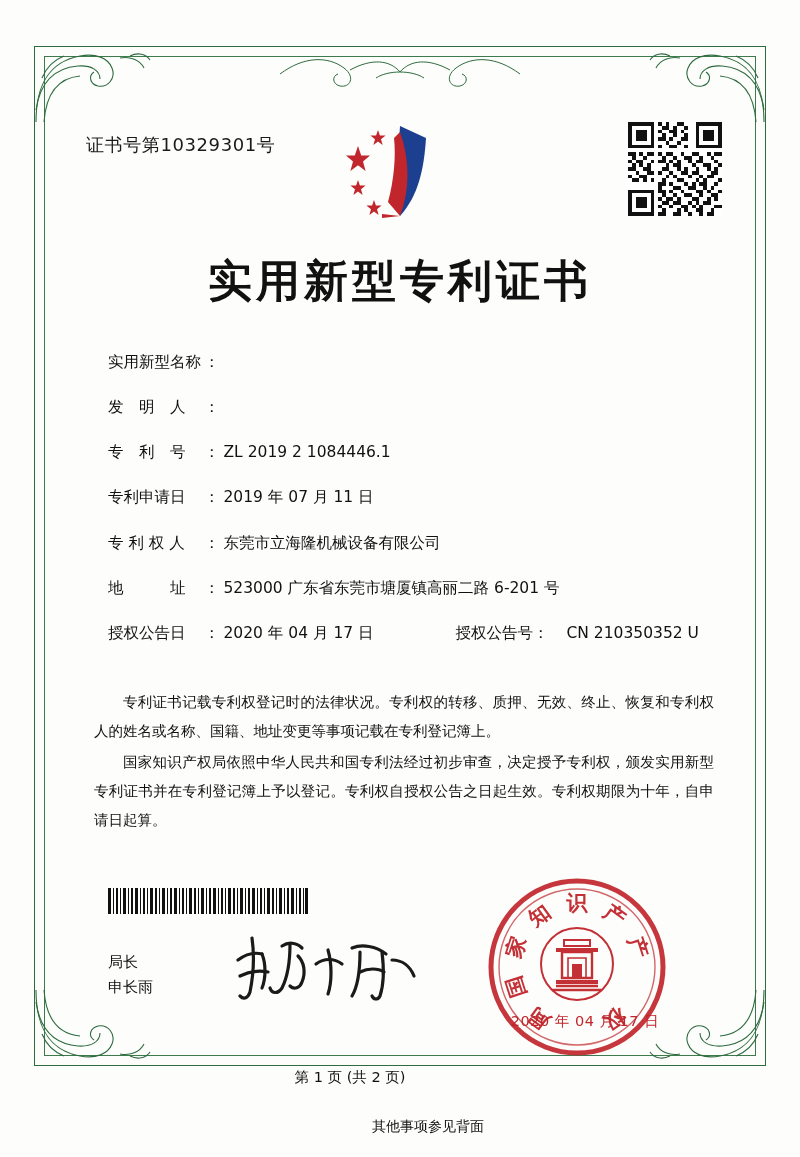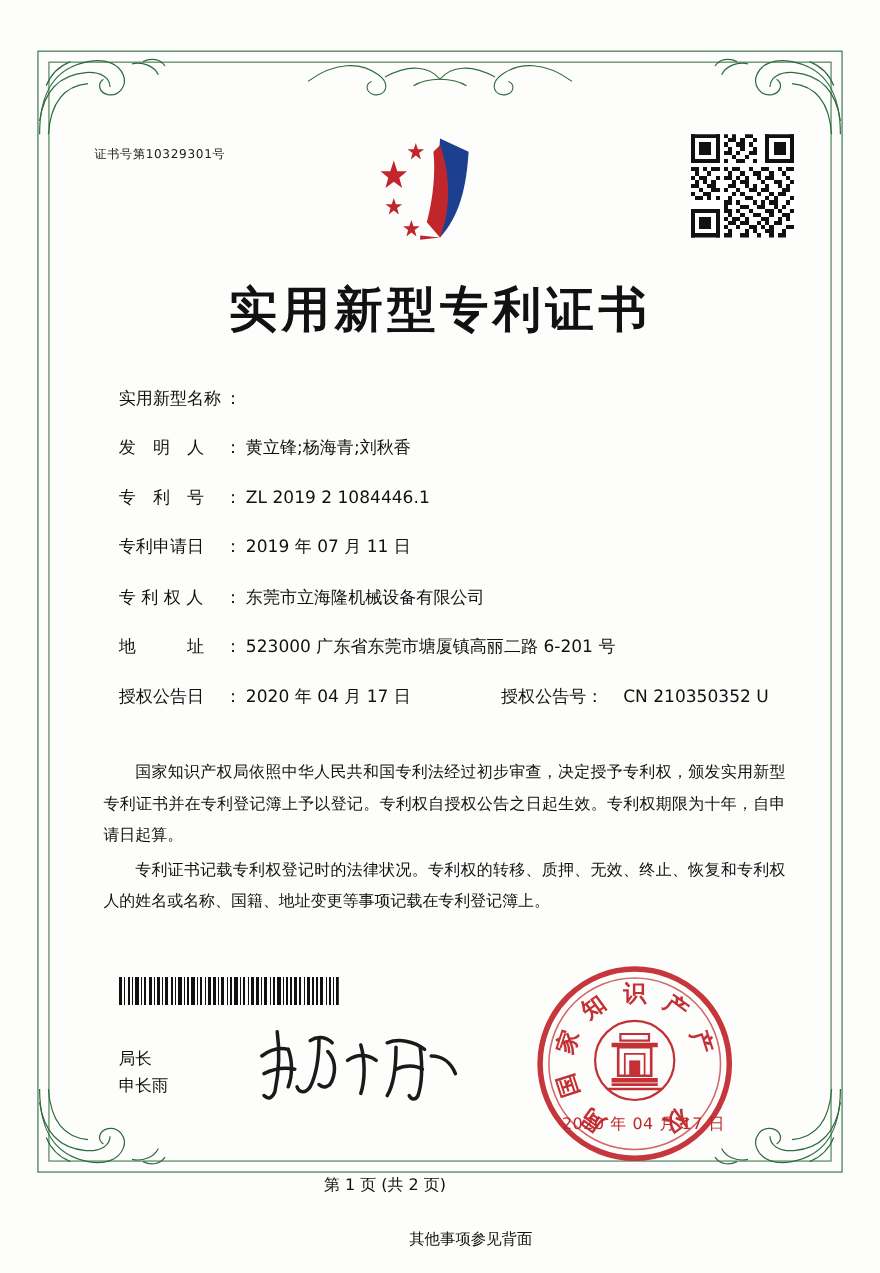--- a/index.html
+++ b/index.html
@@ -56,21 +56,21 @@
     width: 240px; height: 46px;
     color: #2e6b3f;
   }
   .corner-flourish svg { width:100%; height:100%; display:block; }
   .top-flourish { left: 280px; top: 52px; }
 
   
   .cert-no {
     position: absolute;
     left: 86px; top: 133px;
-    font-size: 11px;
+    font-size: 18px;
     letter-spacing: 0.6px;
     color: #1a1a1a;
     font-family: "DejaVu Sans", sans-serif;
   }
 
   .emblem {
     position: absolute;
     left: 338px; top: 118px;
     width: 120px; height: 108px;
   }
@@ -435,21 +435,20 @@
   <div class="fields">
 
     <div class="field-row">
       <span class="field-label">实用新型名称</span>
       <span class="field-colon">：</span>
     </div>
 
     <div class="field-row">
       <span class="field-label">发　明　人</span>
       <span class="field-colon">：</span>
-      <span class="field-value">黄立锋;杨海青;刘秋香</span>
     </div>
 
     <div class="field-row">
       <span class="field-label">专　利　号</span>
       <span class="field-colon">：</span>
       <span class="field-value">ZL 2019 2 1084446.1</span>
     </div>
 
     <div class="field-row">
       <span class="field-label">专利申请日</span>
@@ -474,22 +473,22 @@
       <span class="field-colon">：</span>
       <span class="field-value">2020 年 04 月 17 日</span>
       <span class="field-label2">授权公告号</span>
       <span class="field-colon">：</span>
       <span class="field-value2">CN 210350352 U</span>
     </div>
 
   </div>
 
   <div class="body-text">
+    <p>专利证书记载专利权登记时的法律状况。专利权的转移、质押、无效、终止、恢复和专利权人的姓名或名称、国籍、地址变更等事项记载在专利登记簿上。</p>
     <p>国家知识产权局依照中华人民共和国专利法经过初步审查，决定授予专利权，颁发实用新型专利证书并在专利登记簿上予以登记。专利权自授权公告之日起生效。专利权期限为十年，自申请日起算。</p>
-    <p>专利证书记载专利权登记时的法律状况。专利权的转移、质押、无效、终止、恢复和专利权人的姓名或名称、国籍、地址变更等事项记载在专利登记簿上。</p>
   </div>
 
   <div class="barcode">
     <svg viewBox="0 0 200 26" shape-rendering="crispEdges">
       <g fill="#111">
         <rect x="0" y="0" width="3" height="26"></rect>
           <rect x="5" y="0" width="1" height="26"></rect>
         <rect x="8" y="0" width="2" height="26"></rect>
           <rect x="12" y="0" width="1" height="26"></rect>
         <rect x="15" y="0" width="3" height="26"></rect>

